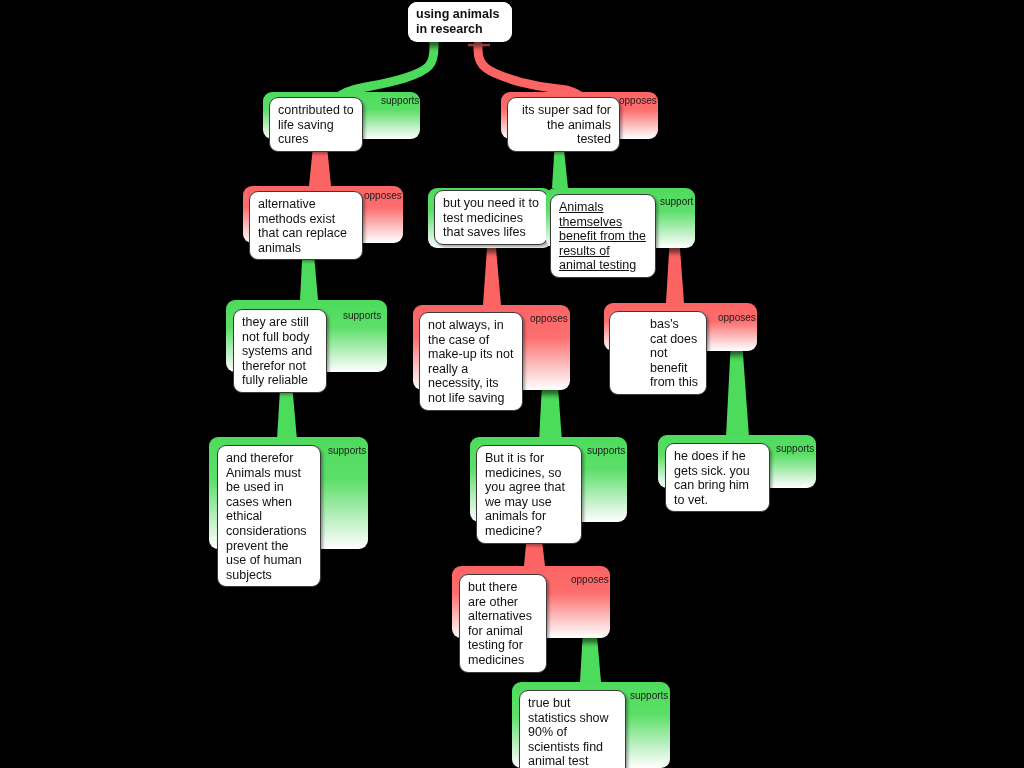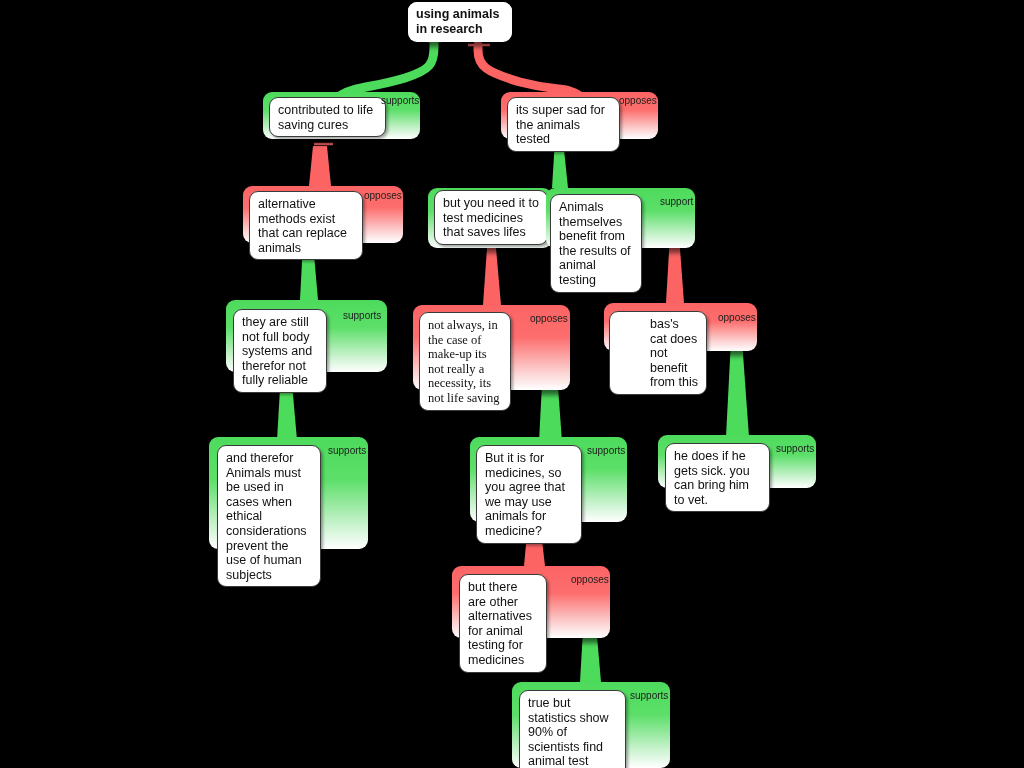--- a/index.html
+++ b/index.html
@@ -130,56 +130,56 @@
   </svg>
 
   <div class="node" style="left:408px;top:2px;width:104px;height:40px;font-weight:bold;">
     <div class="panel root" style="width:104px;height:40px;"></div>
     <div class="card plain" style="left:0px;top:0px;width:104px;">using animals in research</div>
   </div>
 
   <div class="node" style="left:263px;top:92px;">
     <div class="panel supports" style="width:157px;height:47px;"></div>
     <div class="reltag" style="left:118px;top:3px;">supports</div>
-    <div class="card" style="left:6px;top:5px;width:117px;">contributed to life saving cures</div>
+    <div class="card" style="left:6px;top:5px;width:94px;">contributed to life saving cures</div>
   </div>
 
   <div class="node" style="left:501px;top:92px;">
     <div class="panel opposes" style="width:157px;height:47px;"></div>
     <div class="reltag" style="left:118px;top:3px;">opposes</div>
-    <div class="card" style="left:6px;top:5px;width:113px;">its super sad for the animals tested</div>
+    <div class="card" style="left:6px;top:5px;width:113px;text-align:right;">its super sad for the animals tested</div>
   </div>
 
   <div class="node" style="left:243px;top:186px;">
     <div class="panel opposes" style="width:160px;height:57px;"></div>
     <div class="reltag" style="left:121px;top:4px;">opposes</div>
     <div class="card" style="left:6px;top:5px;width:114px;">alternative methods exist that can replace animals</div>
   </div>
 
   <div class="node" style="left:428px;top:188px;">
     <div class="panel supports" style="width:124px;height:60px;"></div>
     <div class="card" style="left:6px;top:2px;width:114px;">but you need it to test medicines that saves lifes</div>
   </div>
 
   <div class="node" style="left:546px;top:188px;">
     <div class="panel supports" style="width:149px;height:60px;"></div>
     <div class="reltag" style="left:114px;top:8px;">support</div>
-    <div class="card" style="left:4px;top:6px;width:92px;">Animals themselves benefit from the results of animal testing</div>
+    <div class="card" style="left:4px;top:6px;width:106px;text-decoration:underline;">Animals themselves benefit from the results of animal testing</div>
   </div>
 
   <div class="node" style="left:226px;top:300px;">
     <div class="panel supports" style="width:161px;height:72px;"></div>
     <div class="reltag" style="left:117px;top:10px;">supports</div>
     <div class="card" style="left:7px;top:9px;width:94px;">they are still not full body systems and therefor not fully reliable</div>
   </div>
 
   <div class="node" style="left:413px;top:305px;">
     <div class="panel opposes" style="width:157px;height:85px;"></div>
     <div class="reltag" style="left:117px;top:8px;">opposes</div>
-    <div class="card" style="left:6px;top:7px;width:92px;font-family:Liberation Serif, serif;">not always, in the case of make-up its not really a necessity, its not life saving</div>
+    <div class="card" style="left:6px;top:7px;width:104px;">not always, in the case of make-up its not really a necessity, its not life saving</div>
   </div>
 
   <div class="node" style="left:604px;top:303px;">
     <div class="panel opposes" style="width:153px;height:48px;"></div>
     <div class="reltag" style="left:114px;top:9px;">opposes</div>
     <div class="card" style="left:5px;top:8px;width:98px;padding-left:40px;">bas's cat does not benefit from this</div>
   </div>
 
   <div class="node" style="left:209px;top:437px;">
     <div class="panel supports" style="width:159px;height:112px;"></div>

